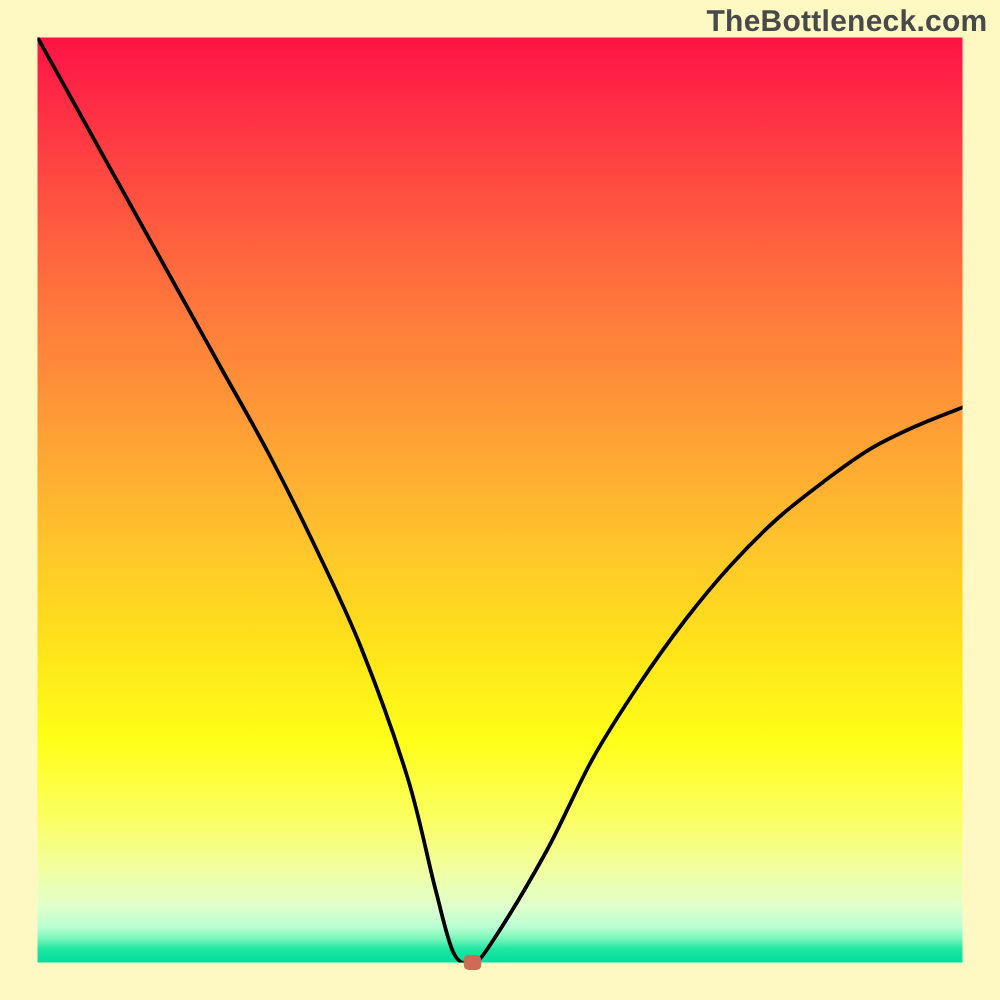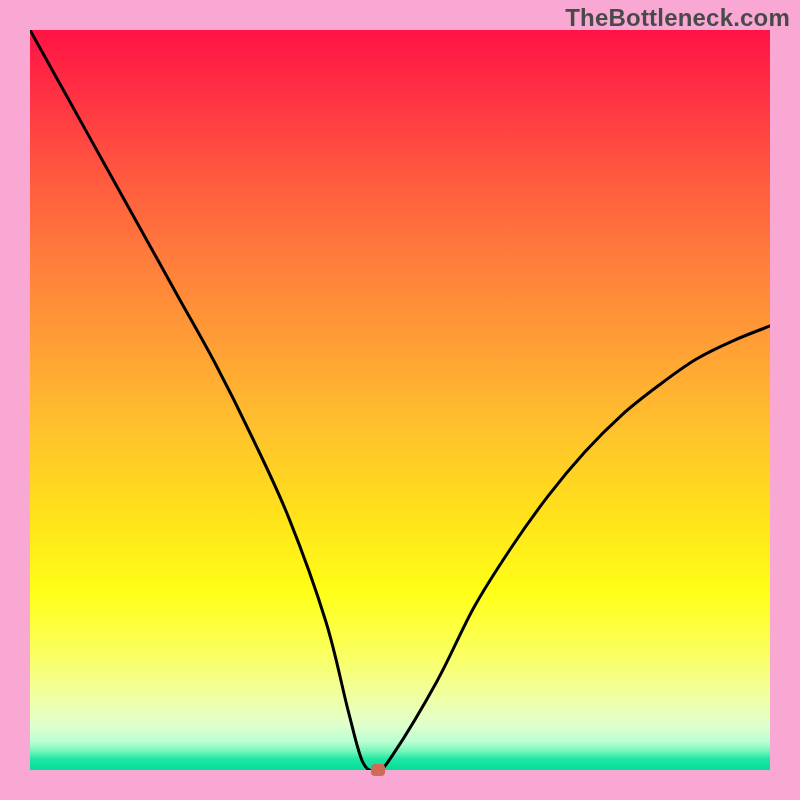--- a/index.html
+++ b/index.html
@@ -8,21 +8,21 @@
     width: 800px;
     height: 800px;
     overflow: hidden;
     background: #000;
     font-family: Arial, Helvetica, sans-serif;
   }
   .frame {
     position: relative;
     width: 800px;
     height: 800px;
-    background: #f9a8d4;
+    background: #fef9c3;
   }
   .watermark {
     position: absolute;
     top: 4px;
     right: 10px;
     color: #49494a;
     font-size: 24px;
     font-weight: bold;
     letter-spacing: 0.2px;
     z-index: 10;

